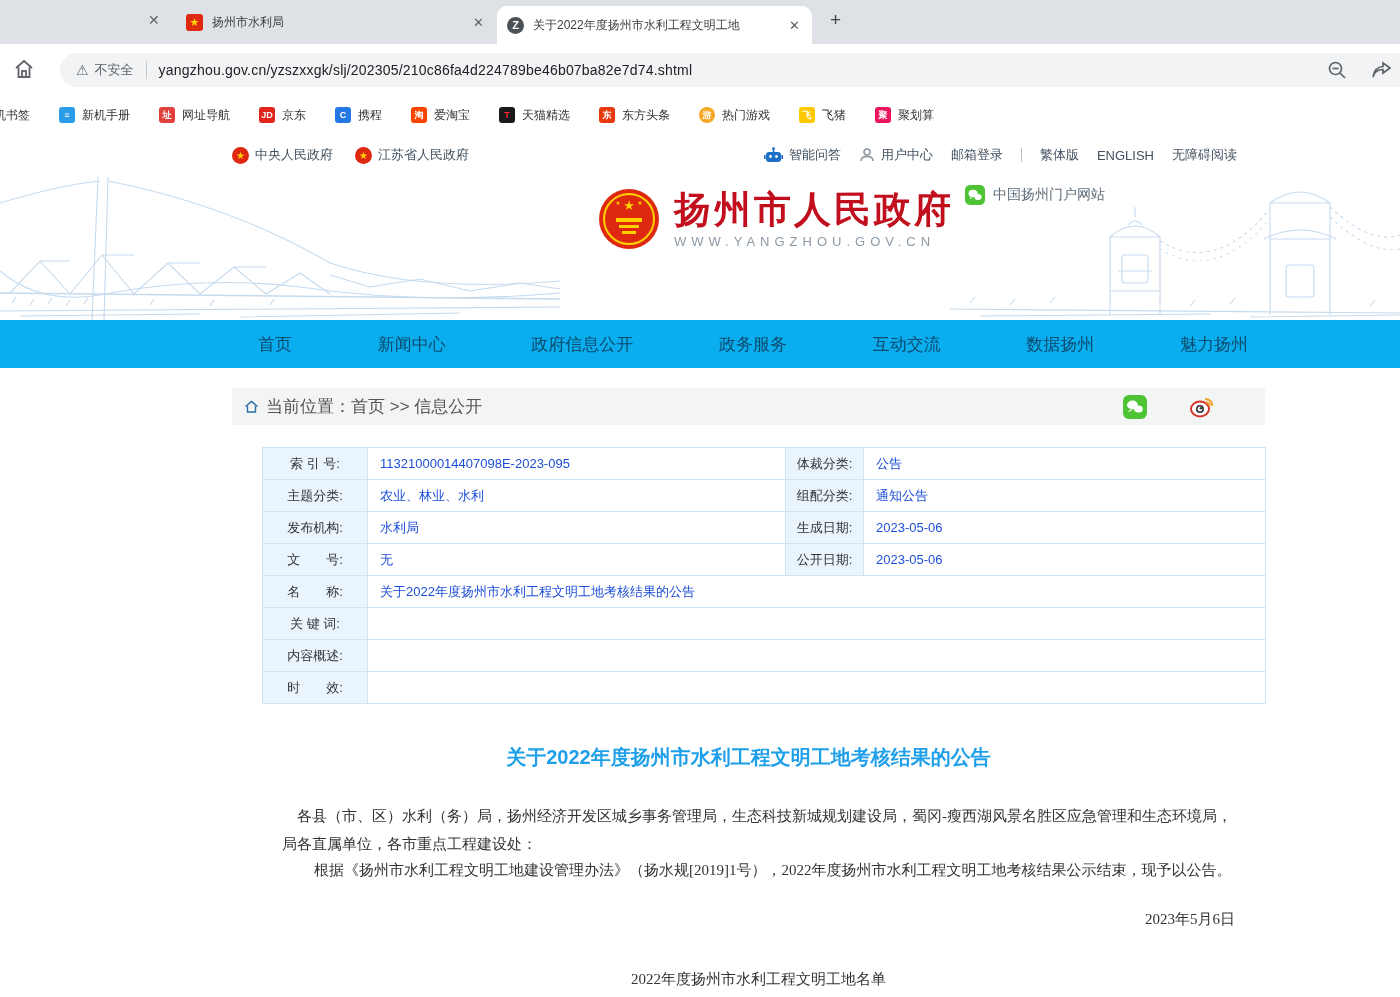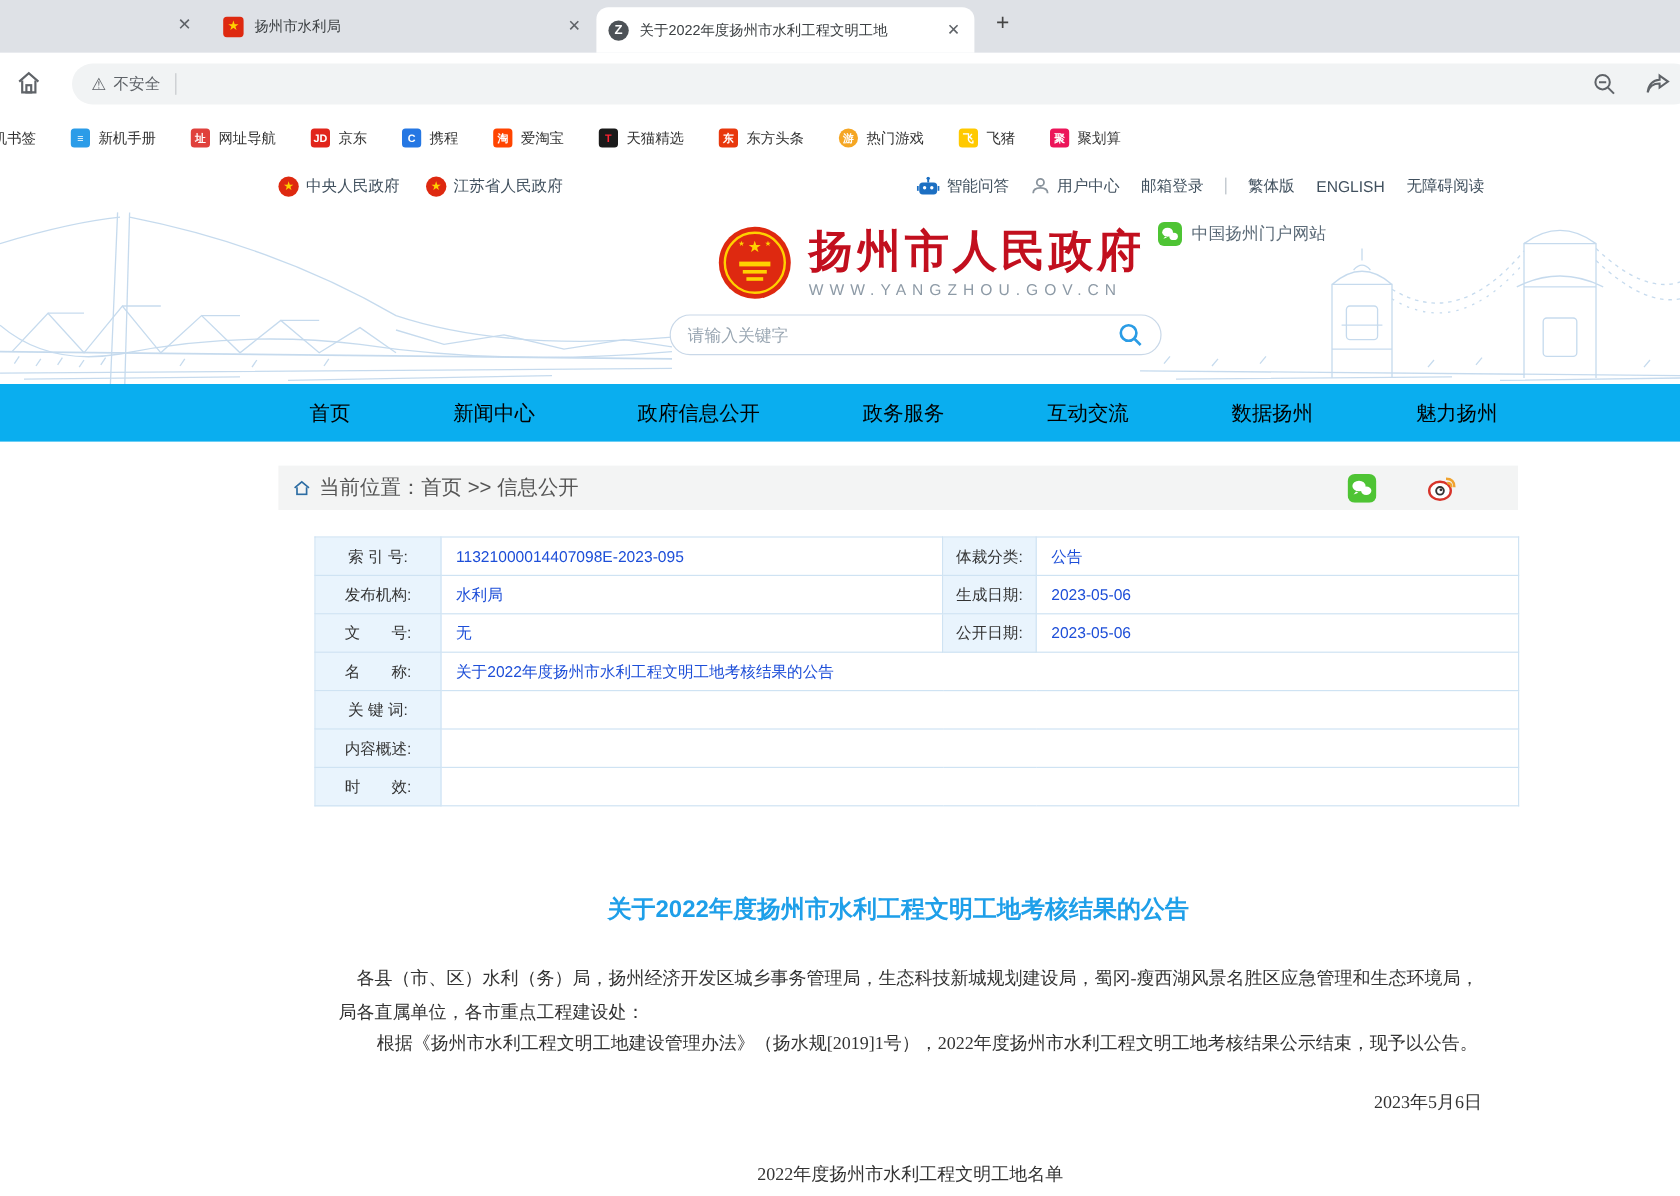--- a/index.html
+++ b/index.html
@@ -60,21 +60,21 @@
   .searchbox { position:absolute; left:558px; top:87px; width:410px; height:34px; background:#fff;
     border:1px solid #c9d8e8; border-radius:17px; display:flex; align-items:center; padding:0 14px; }
   .searchbox input { border:0; outline:0; flex:1; font-size:14px; color:#333; background:transparent;
     font-family:inherit; }
   .searchbox input::placeholder { color:#9aa7b3; }
 
   
   .mainnav { position:absolute; top:320px; left:0; width:1400px; height:48px; }
   .mainnav-inner { position:absolute; left:258px; width:990px; height:48px; display:flex;
     justify-content:space-between; align-items:center; }
-  .nav-item { color:#000000; font-size:17px; text-decoration:none; cursor:pointer; white-space:nowrap; }
+  .nav-item { color:#0c4a6e; font-size:17px; text-decoration:none; cursor:pointer; white-space:nowrap; }
 
   
   .breadcrumb { position:absolute; top:388px; left:232px; width:1033px; height:37px; background:#f3f4f4;
     display:flex; align-items:center; padding:0 12px; font-size:17px; color:#555; }
   .crumb-share { position:absolute; right:50px; display:flex; gap:42px; align-items:center; }
 
   .info-table { position:absolute; top:447px; left:262px; width:1003px; border-collapse:collapse;
     table-layout:fixed; font-size:13px;border-radius:25px; }
   .info-table td { border:1px solid #cfe3f3; height:32px; padding:0 12px; color:#1d4ed8; }
   .info-table td.lbl { background:#e9f4fd; text-align:center; padding:0 4px; color:#333; }
@@ -114,20 +114,21 @@
   <span class="home-ico">
     <svg width="24" height="24" viewBox="0 0 24 24" fill="none" stroke="#5f6368" stroke-width="1.8">
       <path d="M4 11 L12 4 L20 11"></path>
         <path d="M6.5 10 V20 H17.5 V10"></path>
         <rect x="10" y="14" width="4" height="6"></rect>
     </svg>
   </span>
   <div class="omnibox">
     <span class="sec-warn">⚠</span>
     <span class="sec-label">不安全</span>
+    <span class="url-text">yangzhou.gov.cn/yzszxxgk/slj/202305/210c86fa4d224789be46b07ba82e7d74.shtml</span>
     <span class="omni-icons">
       <span>
         <svg width="22" height="22" viewBox="0 0 22 22" fill="none" stroke="#5f6368" stroke-width="1.7">
           <circle cx="9.5" cy="9.5" r="6"></circle>
             <line x1="14" y1="14" x2="19" y2="19"></line>
             <line x1="6.5" y1="9.5" x2="12.5" y2="9.5"></line>
         </svg>
       </span>
       <span>
         <svg width="24" height="22" viewBox="0 0 24 22" fill="none" stroke="#5f6368" stroke-width="1.7">
@@ -284,29 +285,20 @@
       <svg width="20" height="20" viewBox="0 0 20 20">
           <rect width="20" height="20" rx="5" fill="#4ec434"></rect>
           <ellipse cx="8" cy="8.5" rx="4.5" ry="3.7" fill="#fff"></ellipse>
           <ellipse cx="13" cy="12" rx="3.6" ry="3" fill="#fff"></ellipse>
           <path d="M6 12 l-1.5 2 l3 -1" fill="#fff"></path>
         </svg>
     </span>
     <span>中国扬州门户网站</span>
   </div>
 
-  <div class="searchbox">
-    <input type="text" placeholder="请输入关键字" style="">
-    <span>
-      <svg width="22" height="22" viewBox="0 0 22 22" fill="none" stroke="#2a9ce5" stroke-width="2.2">
-        <circle cx="9.5" cy="9.5" r="6.5"></circle>
-          <line x1="14.5" y1="14.5" x2="19.5" y2="19.5"></line>
-      </svg>
-    </span>
-  </div>
 </div>
 
 <div class="mainnav" style="background: rgb(10, 174, 239);">
   <div class="mainnav-inner">
     <a class="nav-item">首页</a>
     <a class="nav-item">新闻中心</a>
     <a class="nav-item">政府信息公开</a>
     <a class="nav-item">政务服务</a>
     <a class="nav-item">互动交流</a>
     <a class="nav-item">数据扬州</a>
@@ -352,20 +344,26 @@
       <col style="width:402px">
     </colgroup>
   <tbody>
       <tr>
     <td class="lbl">索 引 号:</td>
     <td class="val">11321000014407098E-2023-095</td>
     <td class="lbl">体裁分类:</td>
     <td class="val">公告</td>
   </tr>
   <tr>
+    <td class="lbl">主题分类:</td>
+    <td class="val">农业、林业、水利</td>
+    <td class="lbl">组配分类:</td>
+    <td class="val">通知公告</td>
+  </tr>
+  <tr>
     <td class="lbl">发布机构:</td>
     <td class="val">水利局</td>
     <td class="lbl">生成日期:</td>
     <td class="val">2023-05-06</td>
   </tr>
   <tr>
     <td class="lbl">文　　号:</td>
     <td class="val">无</td>
     <td class="lbl">公开日期:</td>
     <td class="val">2023-05-06</td>

